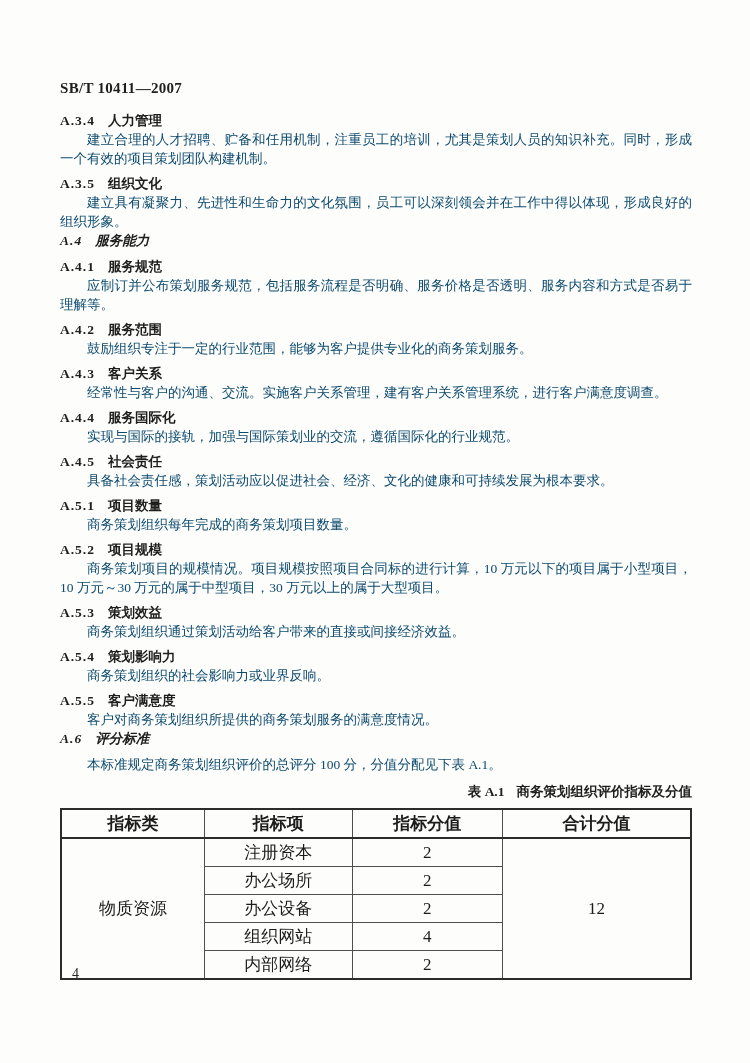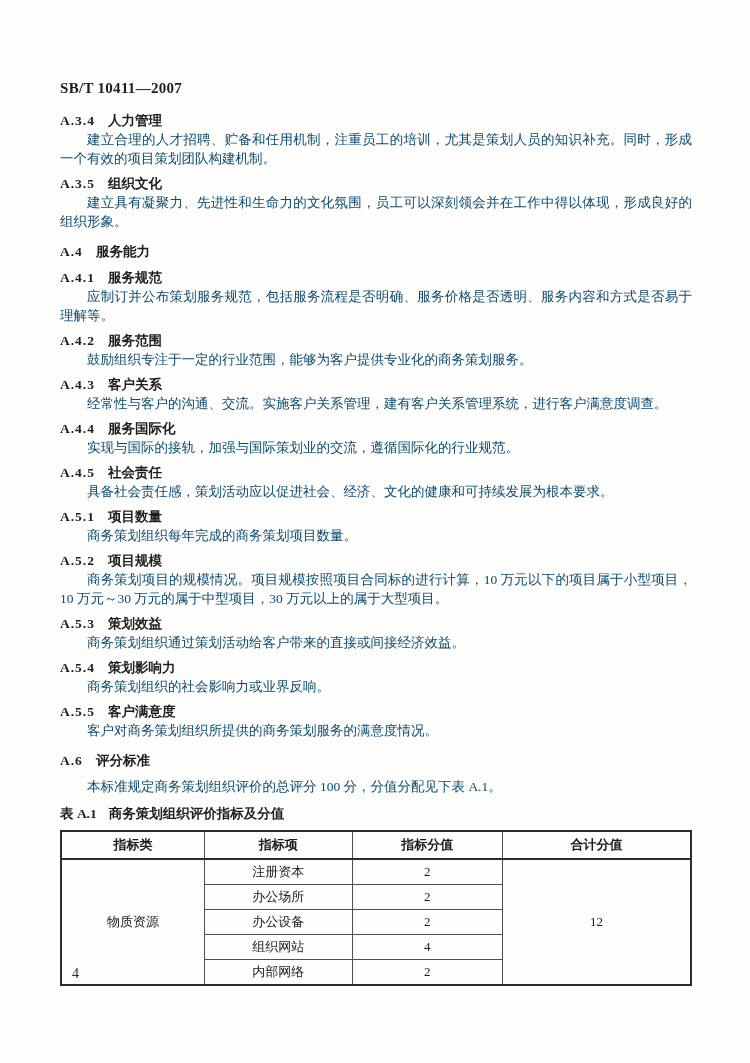--- a/index.html
+++ b/index.html
@@ -18,41 +18,41 @@
     overflow: hidden;
   }
   .doc-header {
     font-weight: bold;
     font-size: 15px;
     letter-spacing: 0.3px;
     margin-bottom: 14px;
   }
   .doc-body { font-size: 13.5px; line-height: 19px; }
   .heading { font-weight: bold; margin: 0; }
-  .heading.top { margin-top: 11px; margin-bottom: 7px; }
+  .heading.top { margin-bottom: 7px; font-style: italic; }
   .heading.sub { margin-top: 6px; }
   .hnum { margin-right: 13px; letter-spacing: 1px; }
   .para {
     margin: 0;
     text-indent: 2em;
     text-align: justify;
     color: #0c4a6e;
   }
   .table-caption {
-    text-align: left;
+    text-align: right;
     font-weight: bold;
     font-size: 13.5px;
     margin: 9px 0 7px;
   }
   .table-caption .cap-label { margin-right: 12px; }
   table.score-table {
     width: 100%;
     border-collapse: collapse;
     table-layout: fixed;
-    font-size: 13px;
+    font-size: 17px;
     border: 2px solid #2c2c2c;
   }
   table.score-table th, table.score-table td {
     border: 1px solid #4e4e4e;
     text-align: center;
     vertical-align: middle;
     padding: 2px 4px;
     font-weight: normal;
     color: #1c1c1c;
   }

